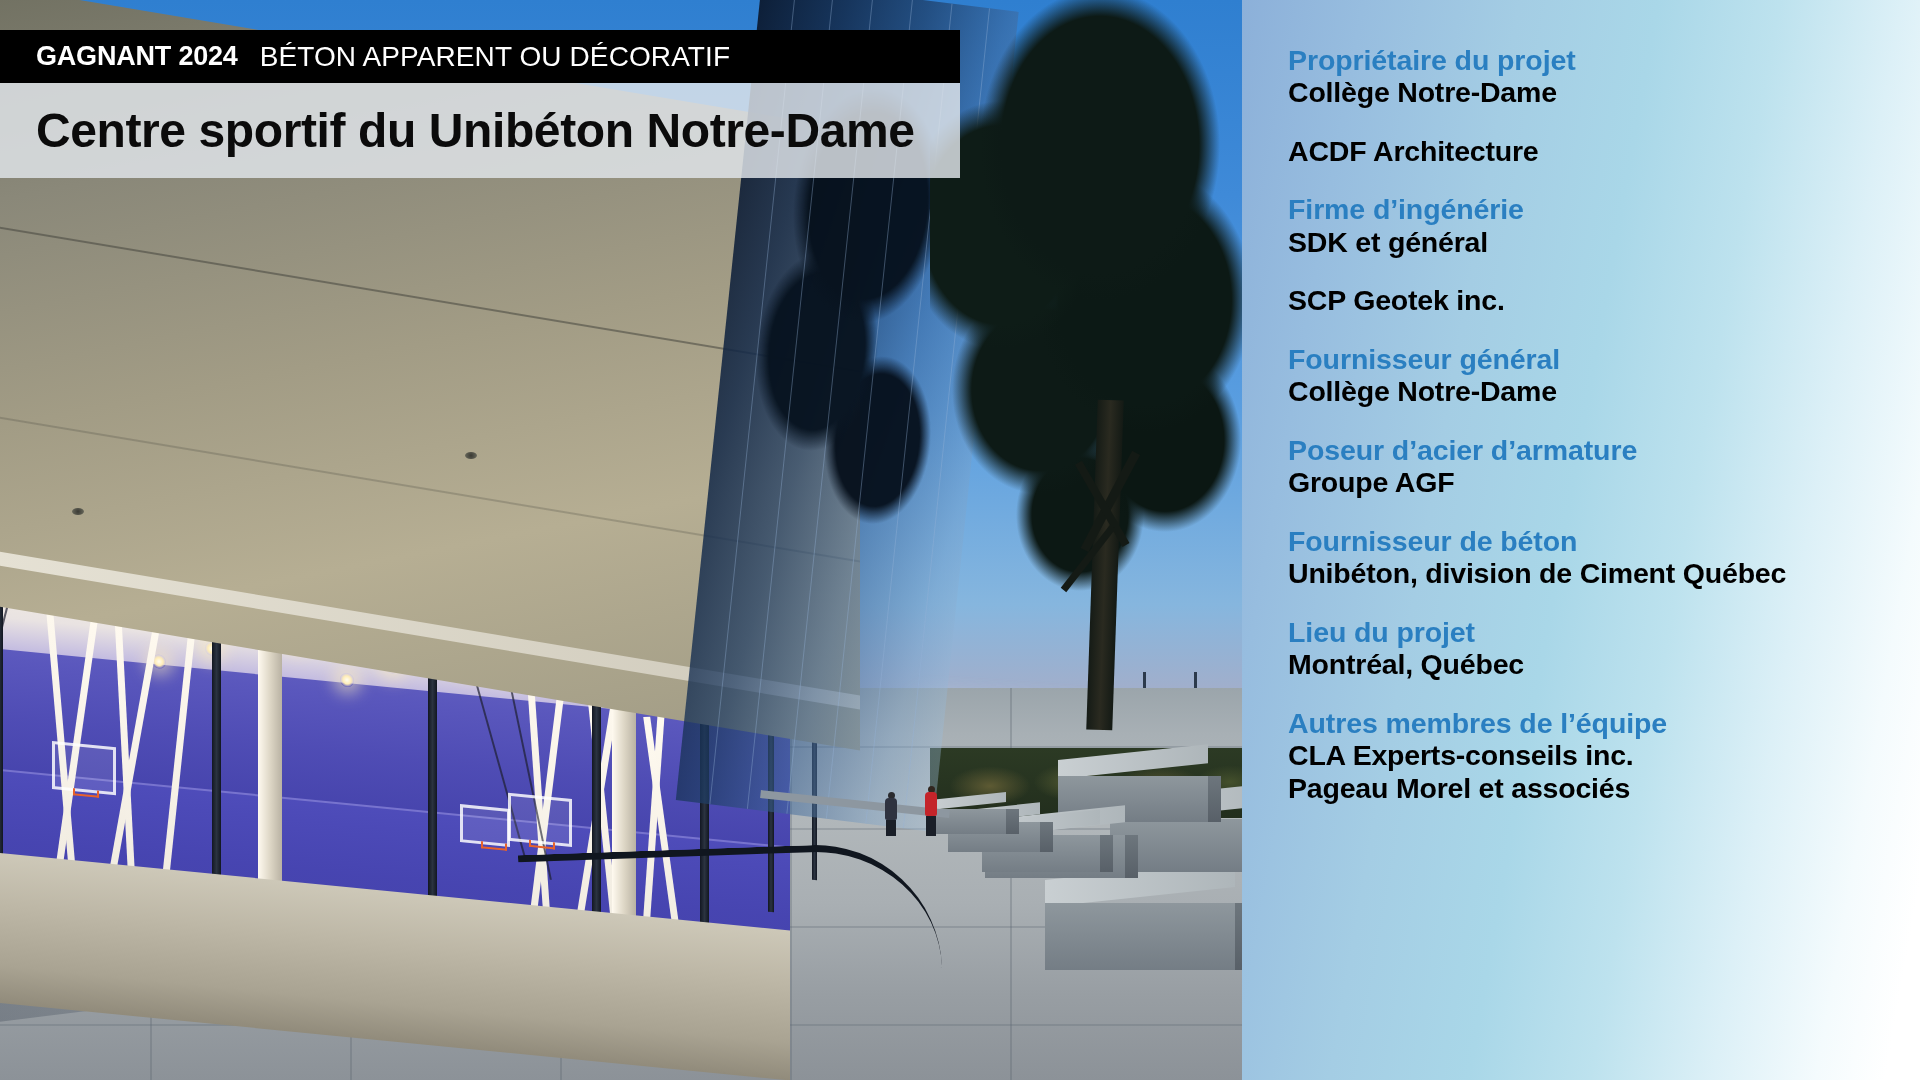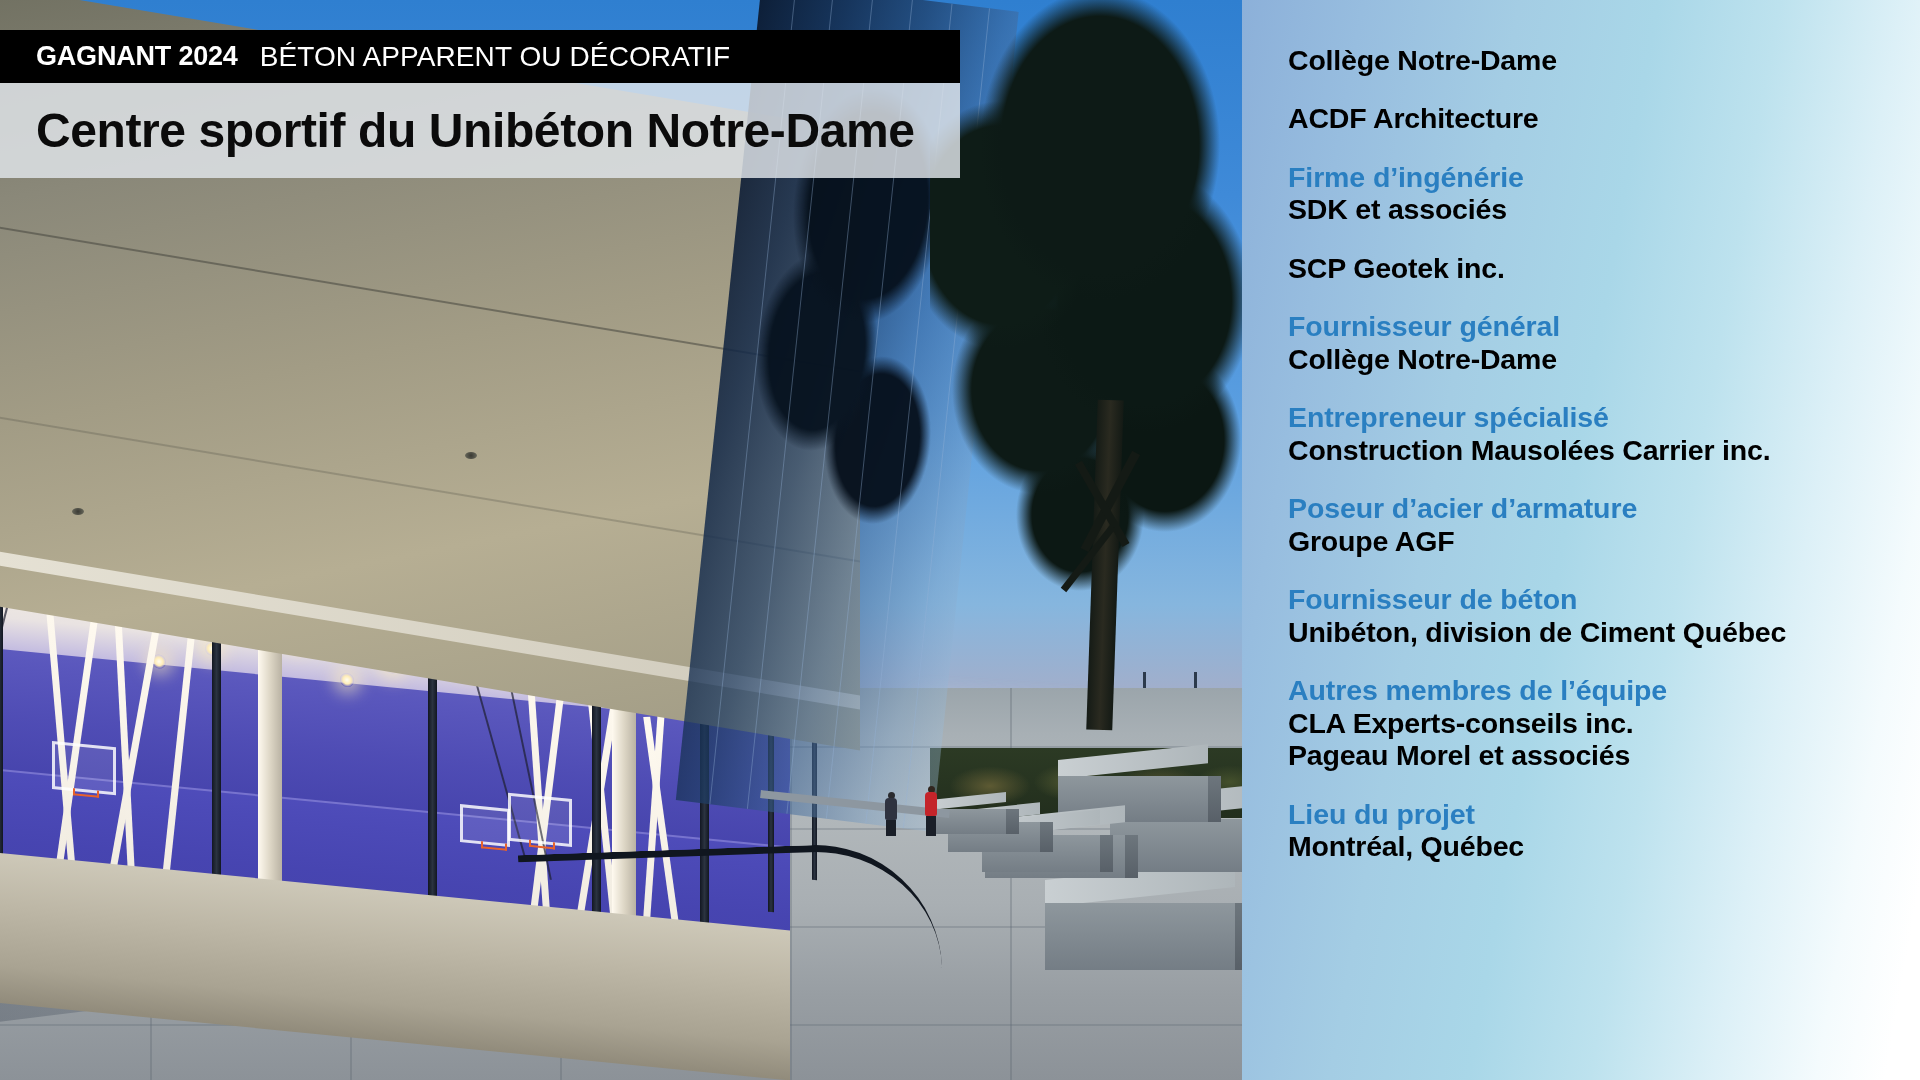--- a/index.html
+++ b/index.html
@@ -562,52 +562,49 @@
     <span class="award">GAGNANT 2024</span>
     <span class="cat">BÉTON APPARENT OU DÉCORATIF</span>
   </div>
 
   <div id="banner-title">
     <span class="t">Centre sportif du Unibéton Notre-Dame</span>
   </div>
 
   <div id="panel">
       <div class="pair">
+        <div class="label">Propriétaire du projet</div>
         <div class="value">Collège Notre-Dame</div>
       </div>
       <div class="pair">
         <div class="value">ACDF Architecture</div>
       </div>
       <div class="pair">
         <div class="label">Firme d’ingénérie</div>
-        <div class="value">SDK et associés</div>
+        <div class="value">SDK et général</div>
       </div>
       <div class="pair">
         <div class="value">SCP Geotek inc.</div>
       </div>
       <div class="pair">
         <div class="label">Fournisseur général</div>
         <div class="value">Collège Notre-Dame</div>
       </div>
       <div class="pair">
-        <div class="label">Entrepreneur spécialisé</div>
-        <div class="value">Construction Mausolées Carrier inc.</div>
-      </div>
-      <div class="pair">
         <div class="label">Poseur d’acier d’armature</div>
         <div class="value">Groupe AGF</div>
       </div>
       <div class="pair">
         <div class="label">Fournisseur de béton</div>
         <div class="value">Unibéton, division de Ciment Québec</div>
+      </div>
+      <div class="pair">
+        <div class="label">Lieu du projet</div>
+        <div class="value">Montréal, Québec</div>
       </div>
       <div class="pair">
         <div class="label">Autres membres de l’équipe</div>
         <div class="value">CLA Experts-conseils inc.</div>
         <div class="value">Pageau Morel et associés</div>
       </div>
-      <div class="pair">
-        <div class="label">Lieu du projet</div>
-        <div class="value">Montréal, Québec</div>
-      </div>
     </div>
 
 </div>
 
 </body></html>

